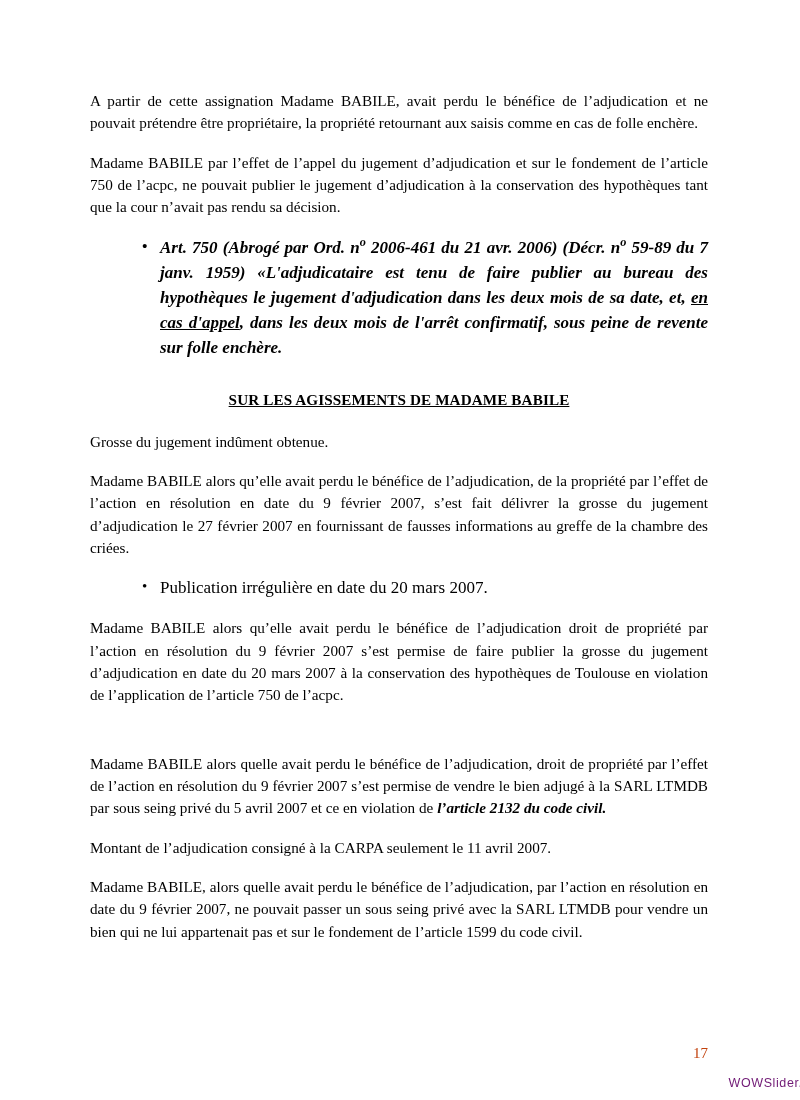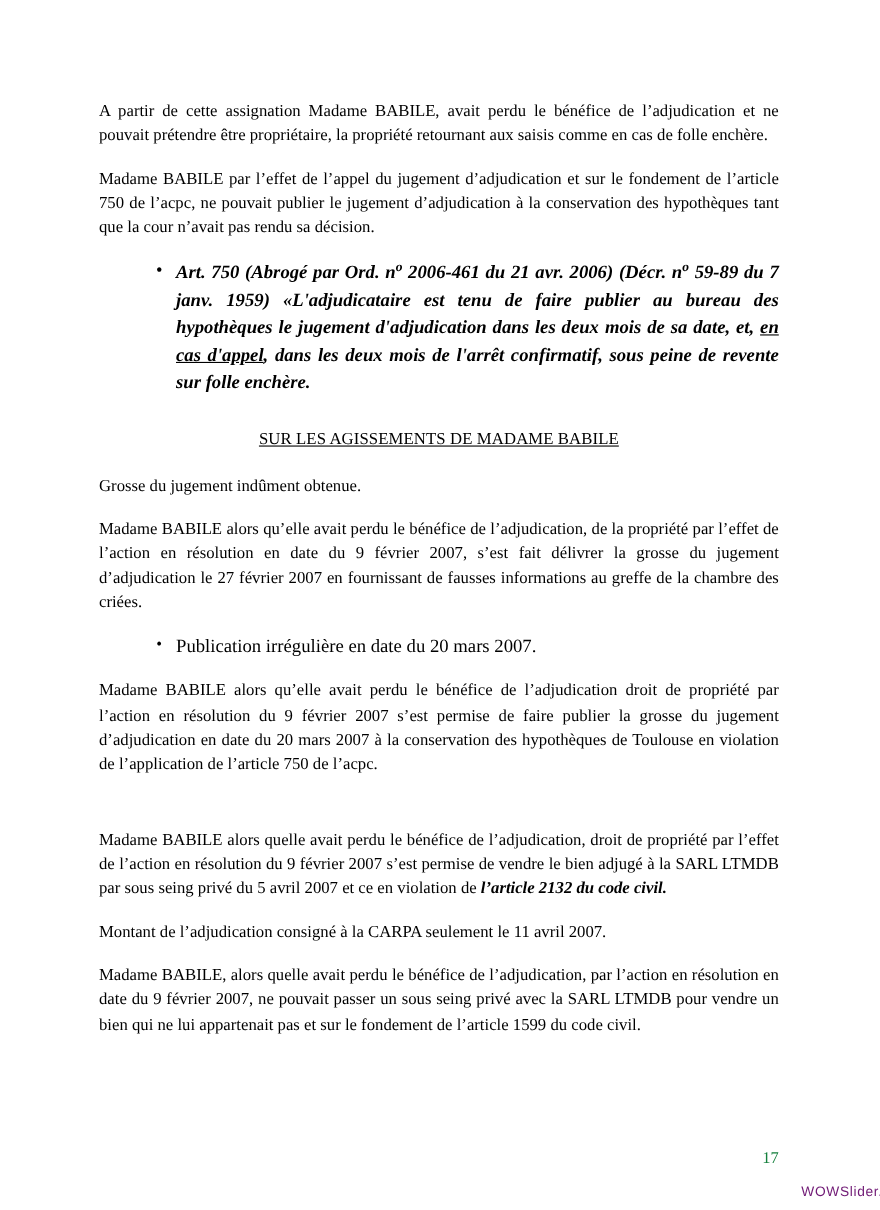--- a/index.html
+++ b/index.html
@@ -43,21 +43,21 @@
     hyphens: none;
   }
 
   p.gap-after-lg {
     margin-bottom: 46px;
   }
 
   h2.section-heading {
     margin: 0 0 22px 0;
     font-size: 15.2px;
-    font-weight: normal;
+    font-weight: bold;
     text-align: center;
     text-decoration: underline;
     letter-spacing: 0.1px;
   }
 
   .heading-wrap {
     padding-top: 14px;
   }
 
   ul.bullets {
@@ -99,21 +99,21 @@
   .sup { font-size: 0.72em; vertical-align: super; line-height: 0; }
 
   .page-number {
     position: absolute;
     left: 0;
     top: 1045px;
     width: 708px;
     text-align: right;
     font-size: 15px;
     font-family: "Liberation Serif", "DejaVu Serif", serif;
-    color: #15803d;
+    color: #c2410c;
   }
 
   .watermark {
     position: absolute;
     right: 8px;
     top: 1076px;
     font-family: Liberation Sans, sans-serif;
     font-size: 12.5px;
     letter-spacing: 0.6px;
     color: #701a75;

